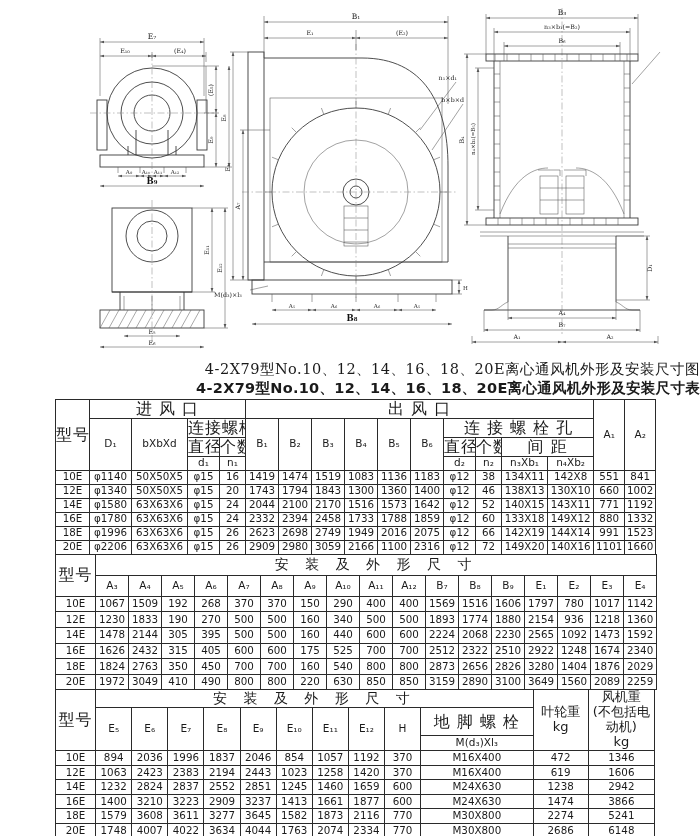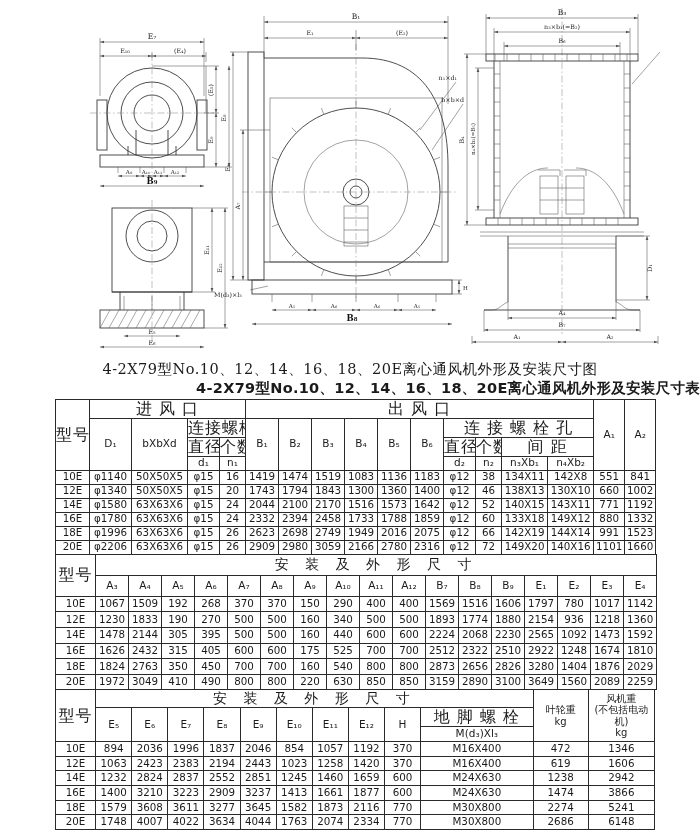--- a/index.html
+++ b/index.html
@@ -6,21 +6,21 @@
   .page{
     width:700px;height:836px;margin:0 auto;background:#fff;color:#1a1a1a;
     font-family:"DejaVu Sans",sans-serif;position:relative;overflow:hidden;
   }
   svg text{font-family:"DejaVu Serif",serif;}
   .lb{font-size:7.5px;fill:#222;}
   .lbs{font-size:6.3px;fill:#222;}
   .lbt{font-size:5.6px;fill:#222;}
   .lbb{font-size:8.5px;font-weight:bold;fill:#111;}
   .cap1{
-    text-align:center;font-family:"DejaVu Serif","Liberation Serif",serif;
+    text-align:right;font-family:"DejaVu Serif","Liberation Serif",serif;
     font-size:14.5px;letter-spacing:.5px;margin-top:4px;
   }
   .cap2{
     text-align:right;font-family:"DejaVu Sans","Liberation Sans",sans-serif;
     font-weight:bold;font-size:14.5px;letter-spacing:.3px;margin-top:0;
   }
   .unit{
     text-align:right;padding-right:44px;font-family:"DejaVu Serif",serif;
     font-size:12.5px;margin-top:1px;
   }
@@ -34,21 +34,21 @@
     padding:0;font-weight:normal;line-height:1.12;overflow:hidden;white-space:nowrap;
   }
   th{font-size:10.5px;}
   th.cn{font-size:16px;letter-spacing:1px;}
   th.banner{height:17px;letter-spacing:6px;font-size:14px;}
   td{height:13px;}
   .t1 td{height:13px;}
   .t2 td{height:14.6px;}
   .t3 td{height:13.6px;}
   th.h16{height:16px;} th.h14{height:14px;margin-top:24px;} th.h13{height:13px;} th.h20{height:20px;}
-  .pre{white-space:pre-line;font-size:10px;line-height:1.15;}
+  .pre{white-space:pre-line;font-size:13px;line-height:1.15;}
 </style>
 </head>
 <body>
 
 <div class="page">
 
   
   <svg width="700" height="352" viewBox="0 0 700 352">
     <defs>
       <marker id="ar" markerWidth="9" markerHeight="7" refX="8" refY="3.5" orient="auto-start-reverse">
@@ -371,21 +371,21 @@
         <tr>
           <td>20E</td>
           <td>φ2206</td>
           <td>63X63X6</td>
           <td>φ15</td>
           <td>26</td>
           <td>2909</td>
           <td>2980</td>
           <td>3059</td>
           <td>2166</td>
-          <td>2780</td>
+          <td>1100</td>
           <td>2316</td>
           <td>φ12</td>
           <td>72</td>
           <td>149X20</td>
           <td>140X16</td>
           <td>1101</td>
           <td>1660</td>
         </tr>
       </tbody>
   </table>
@@ -493,21 +493,21 @@
           <td>175</td>
           <td>525</td>
           <td>700</td>
           <td>700</td>
           <td>2512</td>
           <td>2322</td>
           <td>2510</td>
           <td>2922</td>
           <td>1248</td>
           <td>1674</td>
-          <td>1810</td>
+          <td>2340</td>
         </tr>
         <tr>
           <td>18E</td>
           <td>1824</td>
           <td>2763</td>
           <td>350</td>
           <td>450</td>
           <td>700</td>
           <td>700</td>
           <td>160</td>

